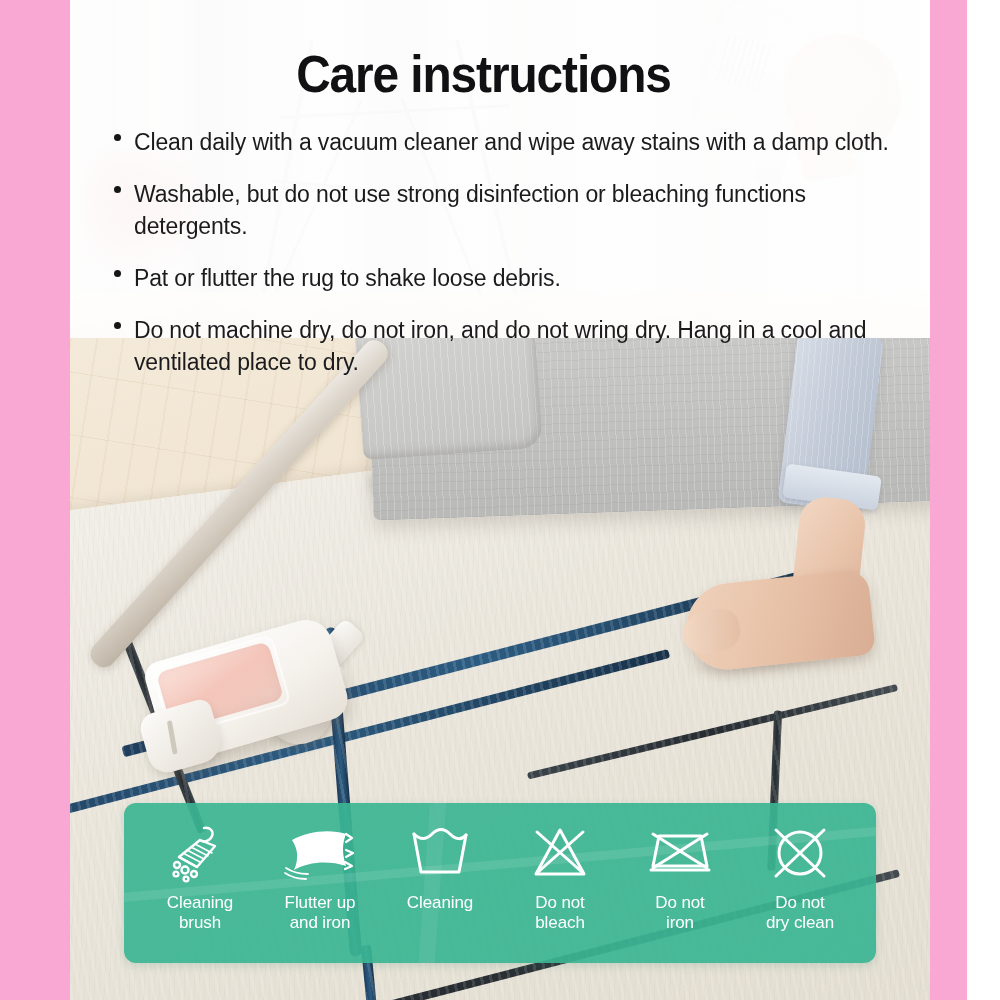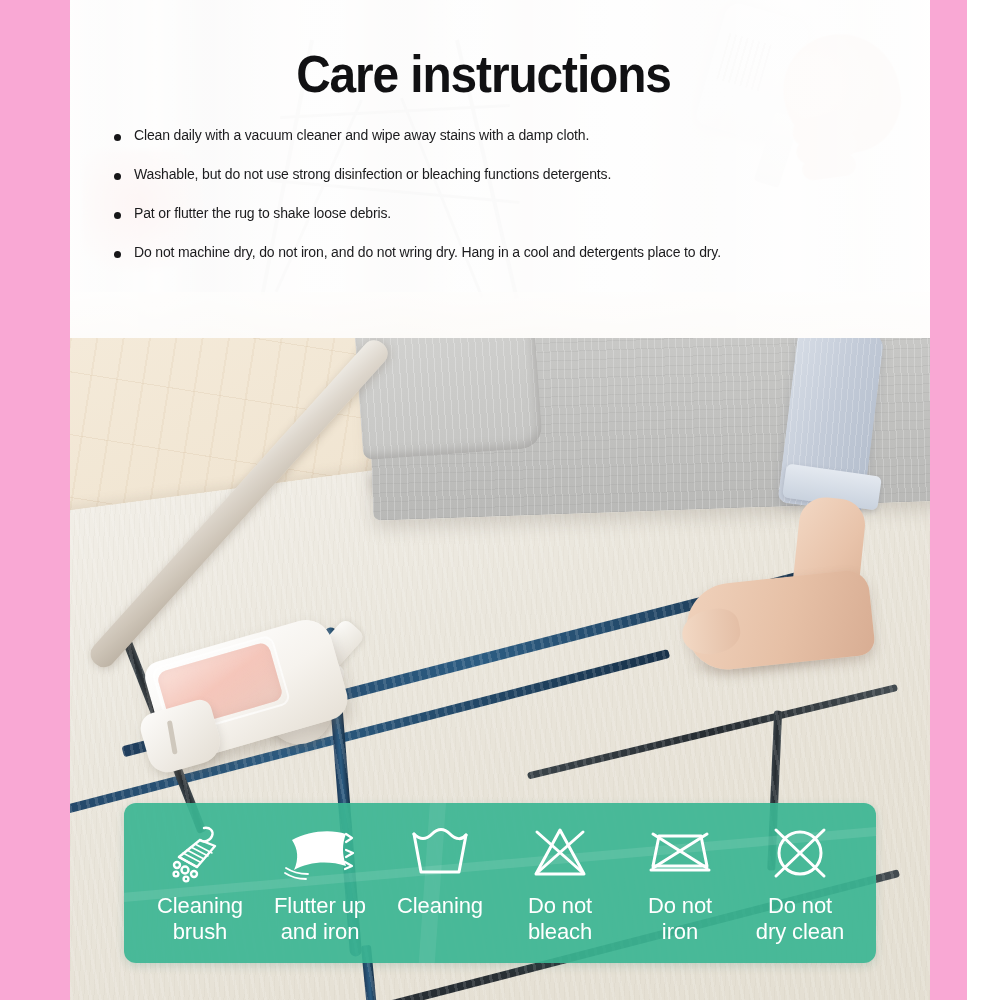--- a/index.html
+++ b/index.html
@@ -88,21 +88,21 @@
   
   .title{
     position:absolute; left:0; right:0; top:44px; text-align:center;
     font-family:"Liberation Sans", sans-serif;
     font-size:52px; font-weight:bold; letter-spacing:-1.2px;
     color:#111113; transform:scaleX(.92); z-index:6;
   }
   .bullets{ position:absolute; left:112px; top:126px; width:800px; z-index:6; }
   .bullet{
     position:relative; padding-left:22px; margin-bottom:19px;
-    font-size:14px; line-height:1.42; color:#1b1b1d;
+    font-size:23px; line-height:1.42; color:#1b1b1d;
     letter-spacing:-.15px;
   }
   .bullet:last-child{ margin-bottom:0; }
   .bullet .dot{
     position:absolute; left:2px; top:8px; width:7px; height:7px;
     border-radius:50%; background:#161618;
   }
 
   
   .main-photo{
@@ -281,21 +281,21 @@
   .care-row{
     position:absolute; inset:0; display:flex; align-items:flex-start;
     justify-content:space-between; padding:14px 16px 0 16px;
   }
   .care-item{
     flex:1 1 0; display:flex; flex-direction:column; align-items:center;
     gap:4px; min-width:0;
   }
   .care-ico{ height:72px; display:flex; align-items:center; justify-content:center; }
   .care-label{
-    color:#ffffff; font-size:22px; line-height:1.16; text-align:center;
+    color:#ffffff; font-size:17px; line-height:1.16; text-align:center;
     letter-spacing:-.1px; white-space:pre-line;
   }
 
   svg{ display:block; }
 </style>
 </head>
 <body>
 
 <div id="page">
 
@@ -334,21 +334,21 @@
     <div class="bullet">
       <span class="dot"></span>
       <span>Washable, but do not use strong disinfection or bleaching functions detergents.</span>
     </div>
     <div class="bullet">
       <span class="dot"></span>
       <span>Pat or flutter the rug to shake loose debris.</span>
     </div>
     <div class="bullet">
       <span class="dot"></span>
-      <span>Do not machine dry, do not iron, and do not wring dry. Hang in a cool and detergents place to dry.</span>
+      <span>Do not machine dry, do not iron, and do not wring dry. Hang in a cool and ventilated place to dry.</span>
     </div>
   </div>
 
   <div class="main-photo">
     <div class="mp-layer mp-floor"></div>
 
     <div class="mp-rug">
       <span class="rugline rl-navy rl1"></span>
       <span class="rugline rl-navy rl2"></span>
       <span class="rugline rl-navy rl3"></span>

